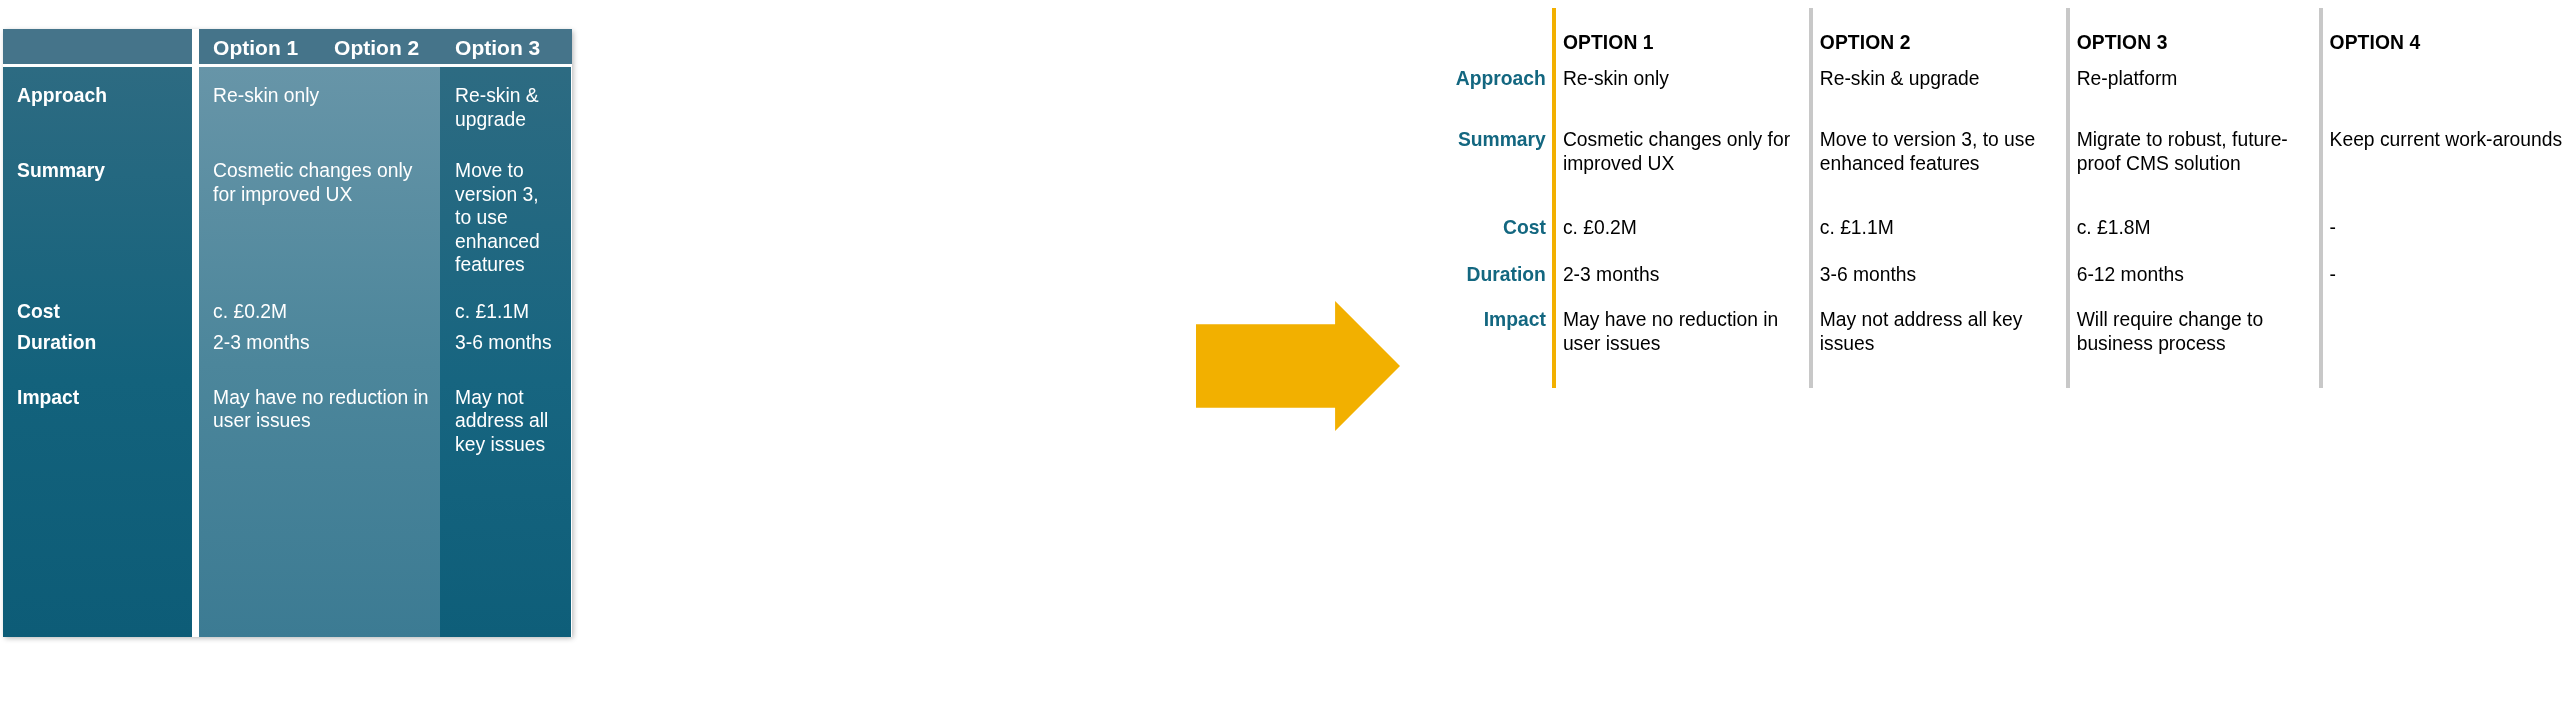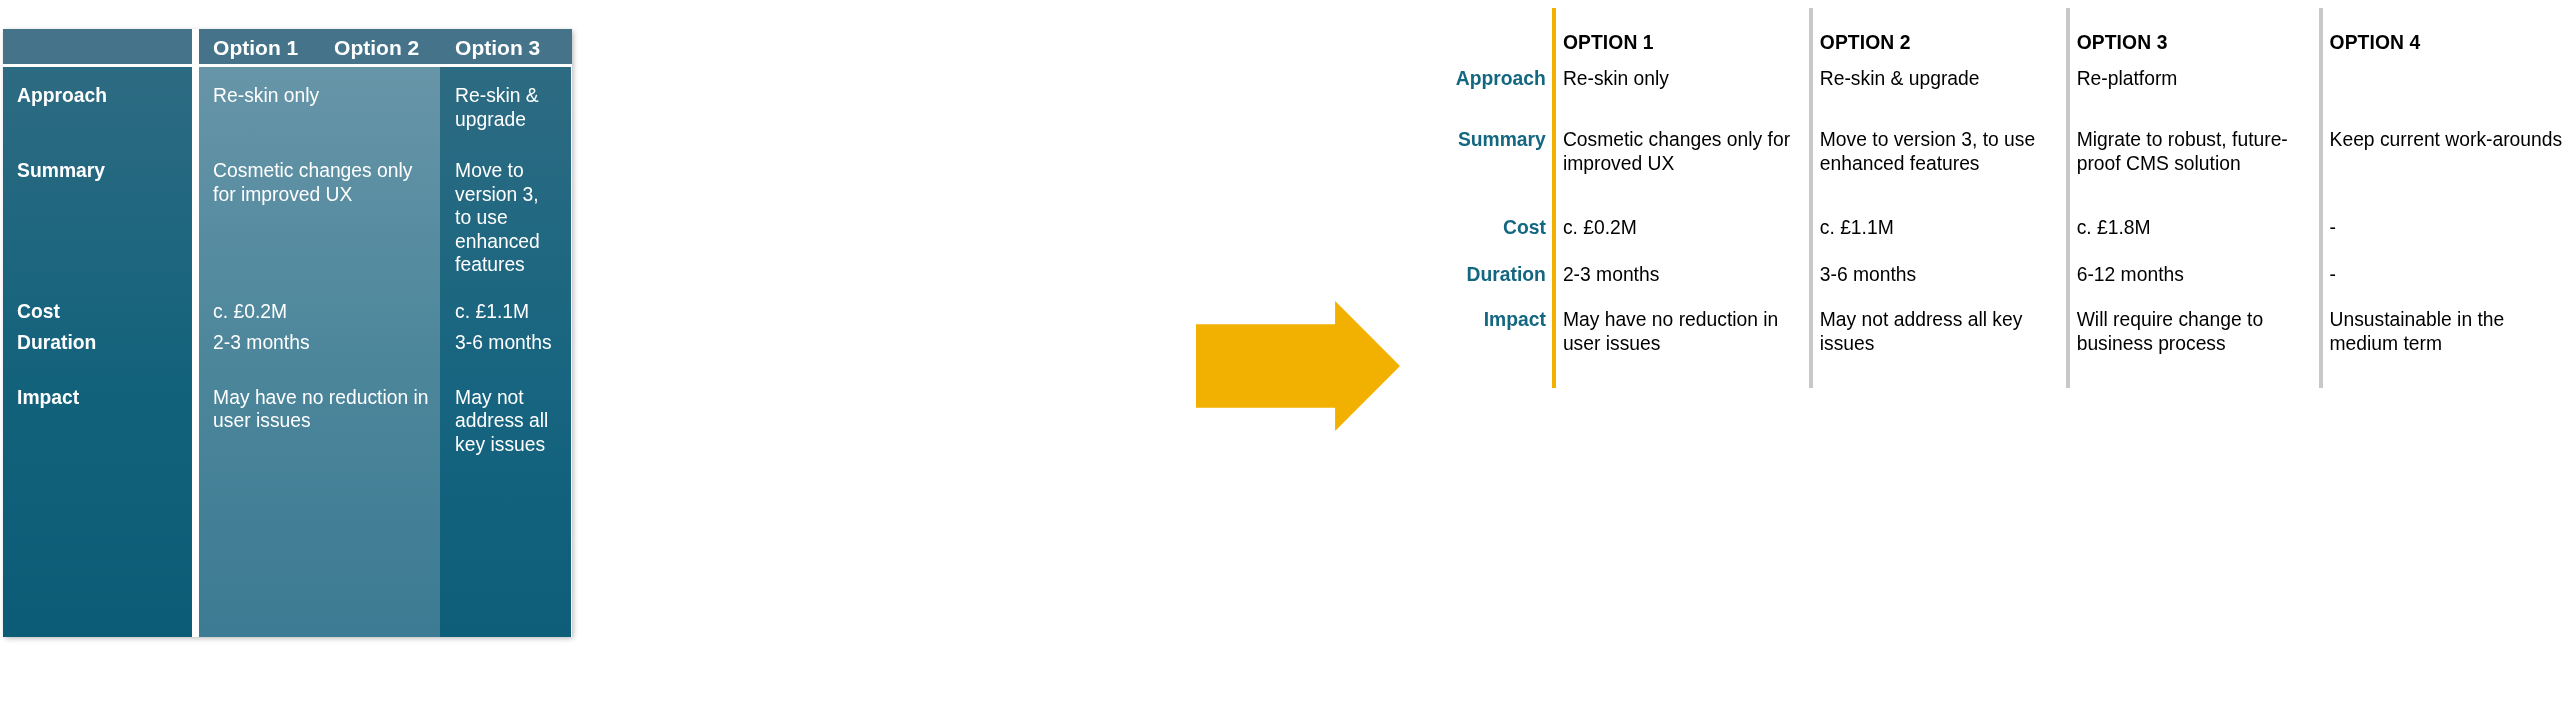--- a/index.html
+++ b/index.html
@@ -247,17 +247,16 @@
     <div class="rg-cell" style="padding-top:23px;">-</div>
 
     <div class="rg-label" style="padding-top:21.6px;padding-bottom:31px;">Impact</div>
     <div class="rg-vline orange"></div>
     <div class="rg-cell" style="padding-top:21.6px;padding-bottom:31px;">May have no reduction in user issues</div>
     <div class="rg-vline gray"></div>
     <div class="rg-cell" style="padding-top:21.6px;padding-bottom:31px;">May not address all key issues</div>
     <div class="rg-vline gray"></div>
     <div class="rg-cell" style="padding-top:21.6px;padding-bottom:31px;">Will require change to business process</div>
     <div class="rg-vline gray"></div>
-    <div class="rg-cell" style="padding-top:21.6px;padding-bottom:31px;">Unsustainable in the medium term</div>
 
   </div>
 </div>
 
 
 </body></html>

